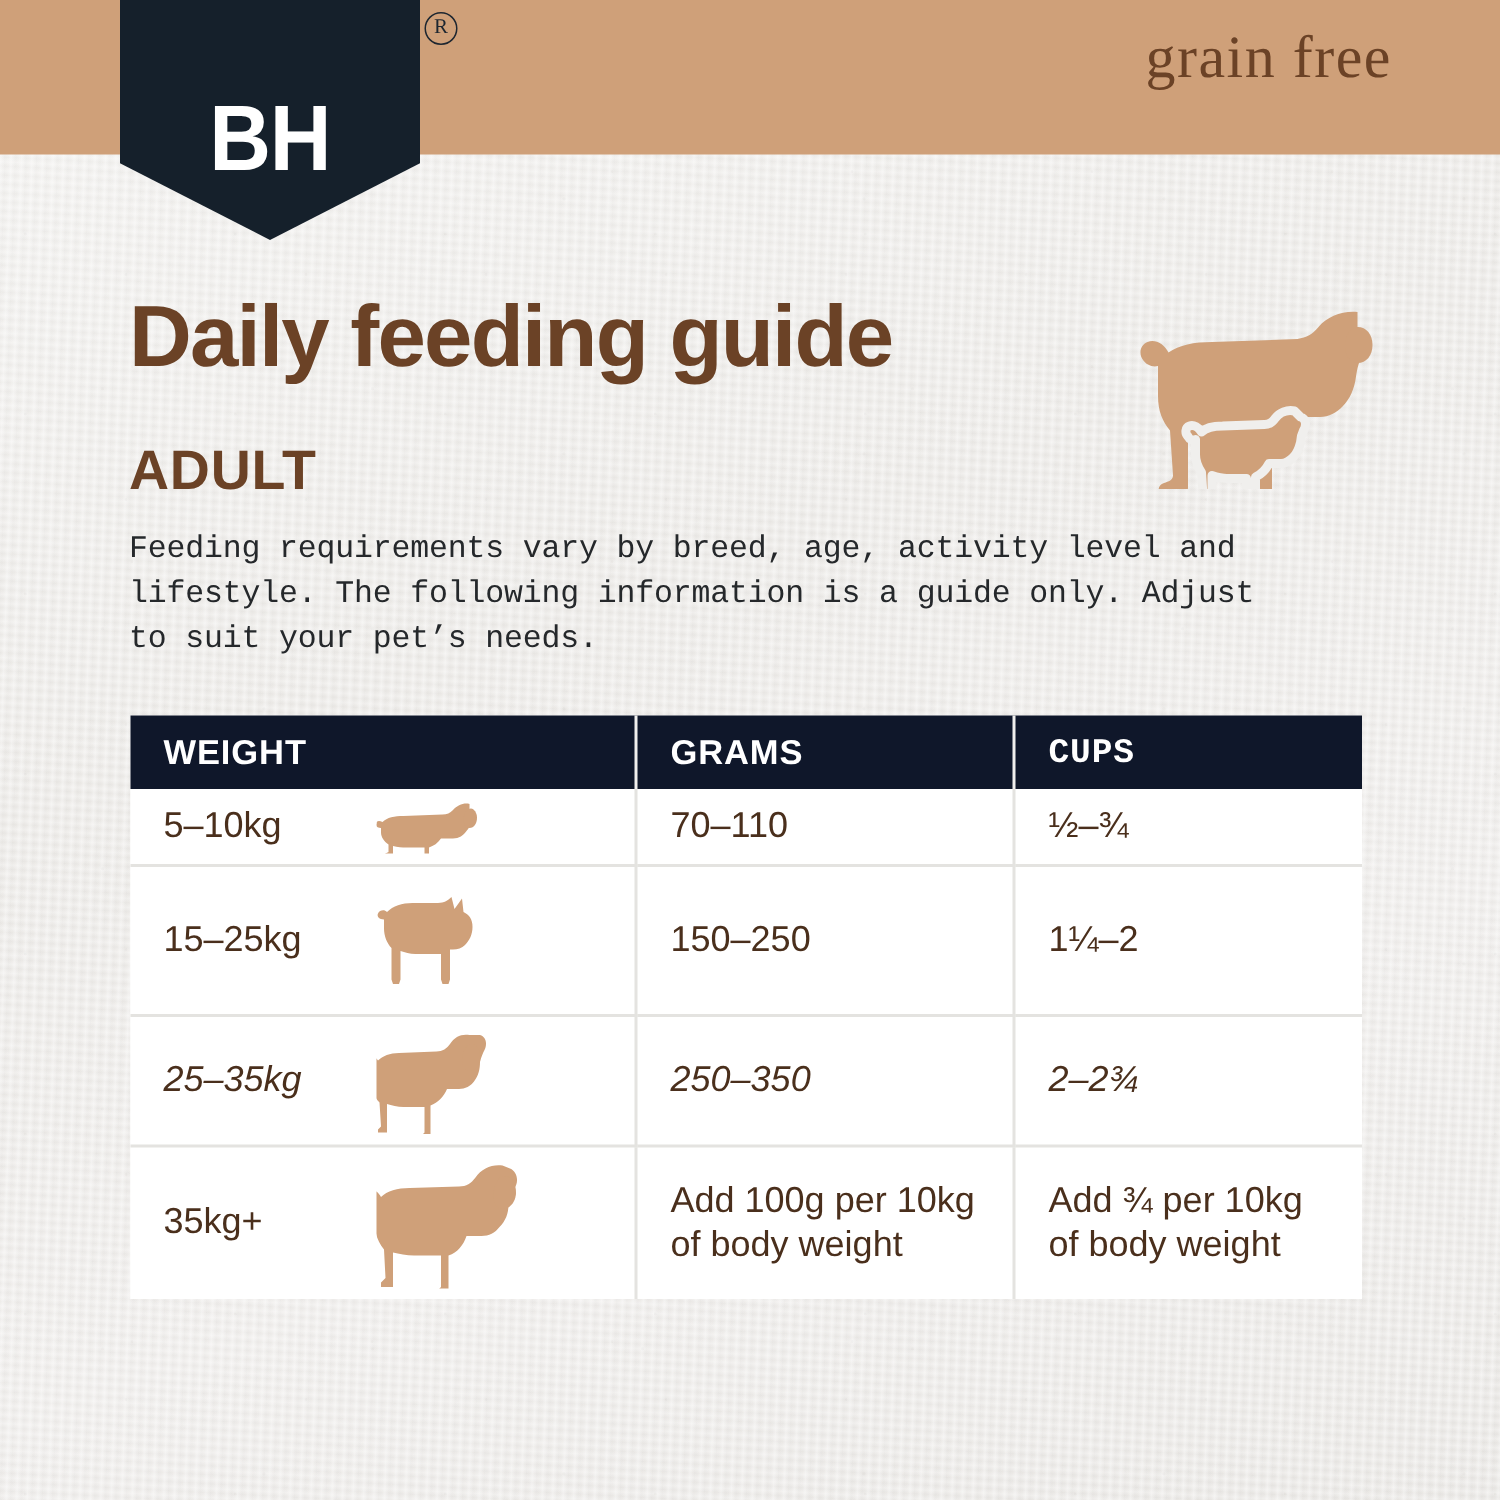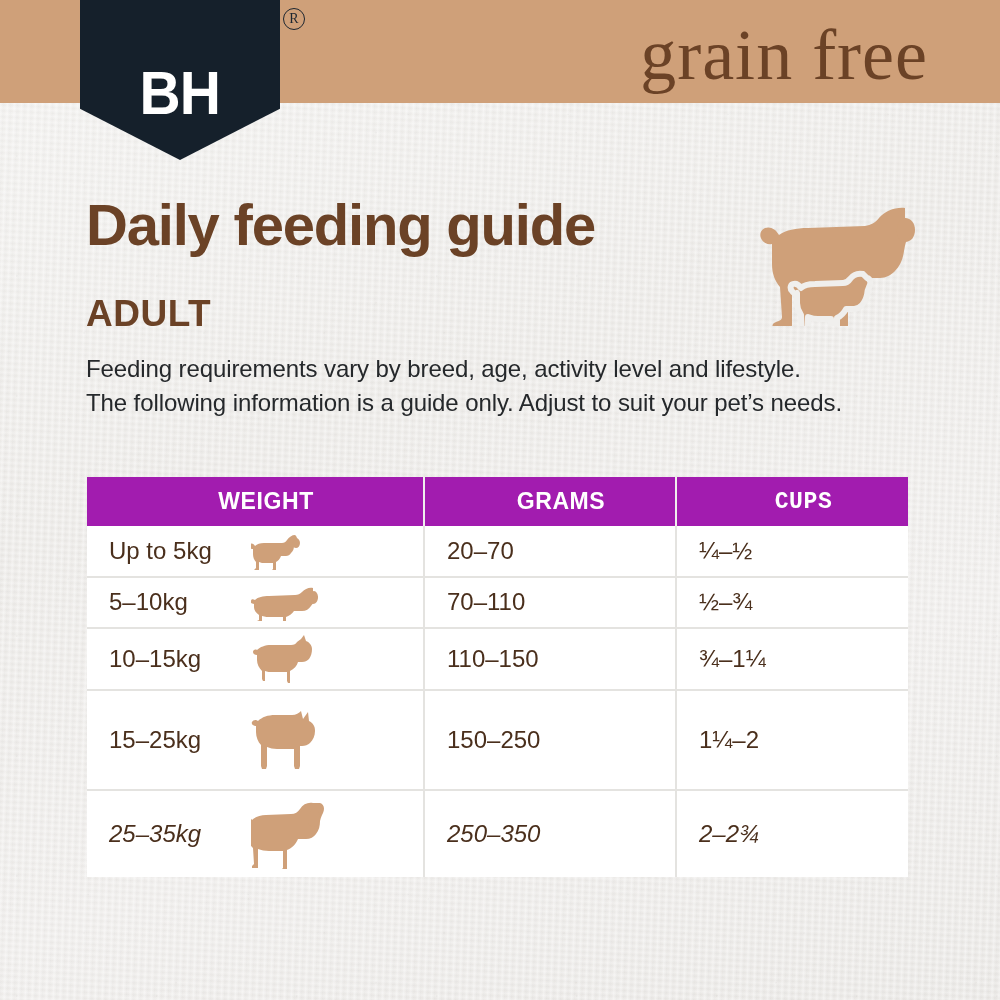--- a/index.html
+++ b/index.html
@@ -85,21 +85,21 @@
     text-align: center;
     font-family: "Liberation Serif", serif;
     z-index: 5;
   }
 
   .grain-free {
     position: absolute;
     right: 72px;
     top: 16px;
     font-family: "Liberation Serif", serif;
-    font-size: 72px;
+    font-size: 40px;
     color: #6b4226;
     letter-spacing: 1px;
     z-index: 3;
     line-height: 1.1;
   }
 
   
   .title {
     position: absolute;
     left: 86px;
@@ -122,25 +122,26 @@
     letter-spacing: 0.5px;
     line-height: 1;
     z-index: 3;
   }
 
   .intro {
     position: absolute;
     left: 86px;
     top: 352px;
     width: 760px;
-    font-size: 24px;
+    font-size: 21px;
     color: #25282b;
     line-height: 1.42;
     letter-spacing: -0.1px;
     z-index: 3;
+    font-family: Liberation Mono, monospace;
   }
 
   
   .hero-dogs {
     position: absolute;
     left: 755px;
     top: 196px;
     width: 185px;
     height: 130px;
     z-index: 3;
@@ -152,26 +153,26 @@
     left: 87px;
     top: 477px;
     width: 821px;
     z-index: 3;
     border-collapse: collapse;
     background: #ffffff;
     table-layout: fixed;
   }
 
   .table th {
-    background: #a21caf;
+    background: #0f172a;
     color: #ffffff;
     font-size: 23px;
     font-weight: bold;
     letter-spacing: 0.6px;
-    text-align: center;
+    text-align: left;
     padding: 11px 0 11px 22px;
     border-right: 2px solid #f0efed;
     height: 46px;
     vertical-align: middle;
   }
   .table th:last-child { border-right: none; font-family: Liberation Mono, monospace; }
 
   .table td {
     background: #ffffff;
     color: #4a2f1c;
@@ -259,40 +260,20 @@
     </colgroup>
     <thead>
       <tr>
         <th>WEIGHT</th>
         <th>GRAMS</th>
         <th>CUPS</th>
       </tr>
     </thead>
     <tbody>
 
-      <tr style="height:48px;">
-        <td>
-          <div class="weight-cell">
-            <span class="weight-label">Up to 5kg</span>
-            <span class="dog-slot">
-              <svg width="56" height="38" viewBox="0 0 56 38">
-                  <g fill="#cfa079">
-                <path d="M44,3 c-3,0 -6,2 -8,5 c-1,2 -3,3 -5,3 l-18,0 c-4,0 -7,1 -9,3 c-1,-2 -3,-3 -5,-2
-                         c-2,1 -2,3 0,4 c1,1 2,1 3,1 l0,5 c0,3 1,6 3,8 l0,6 l-1,1 c-1,0 -1,1 0,1 l4,0 l0,-8
-                         c2,1 4,1 6,1 l8,0 l0,6 l-1,1 c-1,0 -1,1 0,1 l4,0 l0,-9 c2,-1 4,-3 5,-6 l5,0
-                         c2,0 4,-1 5,-3 c2,-2 3,-4 3,-7 c0,-2 1,-3 2,-4 c2,-2 1,-6 -1,-7 z"></path>
-                <path d="M45,6 c2,0 4,2 4,5 c0,3 -2,5 -4,5 c-2,0 -3,-1 -3,-3 c-1,-3 1,-7 3,-7 z"></path>
-              </g>
-                </svg>
-            </span>
-          </div>
-        </td>
-        <td>20–70</td>
-        <td>¼–½</td>
-      </tr>
 
       <tr style="height:51px;border-radius:18px;">
         <td>
           <div class="weight-cell">
             <span class="weight-label">5–10kg</span>
             <span class="dog-slot">
               <svg width="74" height="36" viewBox="0 0 74 36">
                   <g fill="#cfa079">
                 <path d="M62,3 c-4,-1 -8,1 -11,4 c-2,2 -4,3 -7,3 l-26,1 c-6,0 -11,1 -14,4
                          c-2,-1 -4,-1 -4,1 c-1,2 1,3 3,3 l0,3 c0,3 2,6 5,8 l0,5 l-2,1 c-1,1 0,2 1,2 l4,0 l0,-7
@@ -301,39 +282,20 @@
                 <path d="M63,6 c2,0 4,3 4,6 c0,4 -2,7 -5,7 c-2,0 -4,-2 -4,-5 c0,-4 2,-8 5,-8 z"></path>
               </g>
                 </svg>
             </span>
           </div>
         </td>
         <td>70–110</td>
         <td>½–¾</td>
       </tr>
 
-      <tr style="height:54px;">
-        <td>
-          <div class="weight-cell">
-            <span class="weight-label">10–15kg</span>
-            <span class="dog-slot">
-              <svg width="66" height="48" viewBox="0 0 66 48">
-                  <g fill="#cfa079">
-                <path d="M50,4 l3,-4 l2,6 c3,1 6,4 6,8 c0,4 -1,7 -3,10 c-2,2 -4,3 -7,3 l-4,0
-                         c-1,4 -4,7 -8,9 l0,12 l-2,0 l-1,-2 l0,-9 l-14,0 c-3,0 -6,0 -8,-1 l0,10 l-2,0 l-1,-2 l0,-8
-                         c-3,-3 -5,-7 -5,-11 l0,-5 c-2,0 -4,-1 -4,-3 c0,-2 2,-3 4,-2 c3,-3 8,-5 14,-5 l20,0
-                         c3,0 5,-1 6,-3 z"></path>
-              </g>
-                </svg>
-            </span>
-          </div>
-        </td>
-        <td>110–150</td>
-        <td>¾–1¼</td>
-      </tr>
 
       <tr style="height:100px;">
         <td>
           <div class="weight-cell">
             <span class="weight-label">15–25kg</span>
             <span class="dog-slot">
               <svg width="70" height="62" viewBox="0 0 70 62">
                   <g fill="#cfa079">
                 <path d="M50,2 l2,8 l5,-7 l1,9 c4,2 6,5 6,10 c0,5 -2,9 -5,12 c-2,2 -5,3 -8,3 l-2,0
                          l0,20 l-1,3 l-4,0 l-1,-3 l0,-17 l-17,0 c-4,0 -7,-1 -10,-2 l0,19 l-1,3 l-4,0 l-1,-3 l0,-21
@@ -362,16 +324,38 @@
                 <path d="M63,10 c4,0 6,4 6,9 c0,5 -3,9 -7,9 c-3,0 -5,-3 -5,-7 c0,-5 3,-11 6,-11 z"></path>
               </g>
                 </svg>
             </span>
           </div>
         </td>
         <td>250–350</td>
         <td>2–2¾</td>
       </tr>
 
+      <tr style="height:102px;">
+        <td>
+          <div class="weight-cell">
+            <span class="weight-label">35kg+</span>
+            <span class="dog-slot">
+              <svg width="110" height="86" viewBox="0 0 110 86">
+                  <g fill="#cfa079">
+                <path d="M84,4 c-7,-1 -14,2 -18,8 c-3,4 -6,6 -11,6 l-33,1 c-8,0 -15,2 -19,6
+                         c-2,-4 -6,-6 -9,-4 c-3,2 -3,6 0,8 c1,1 3,2 5,2 l0,12 c0,7 2,12 6,17 l1,19 l-3,3 l0,3 l8,0
+                         l0,-23 c4,1 9,2 14,2 l18,0 l0,21 l-3,3 l0,3 l8,0 l0,-27 c6,-2 10,-7 12,-13 l10,0
+                         c5,0 9,-2 12,-6 c4,-4 6,-9 6,-15 c1,-5 2,-8 4,-11 c3,-4 2,-11 -3,-13 z"></path>
+                <path d="M85,11 c5,0 8,5 8,11 c0,6 -4,11 -9,11 c-4,0 -6,-4 -6,-9 c0,-6 3,-13 7,-13 z"></path>
+              </g>
+                </svg>
+            </span>
+          </div>
+        </td>
+        <td class="multi-line">Add 100g per 10kg
+of body weight</td>
+        <td class="multi-line">Add ¾ per 10kg
+of body weight</td>
+      </tr>
     </tbody>
   </table>
 
 </div>
 
 </body></html>

